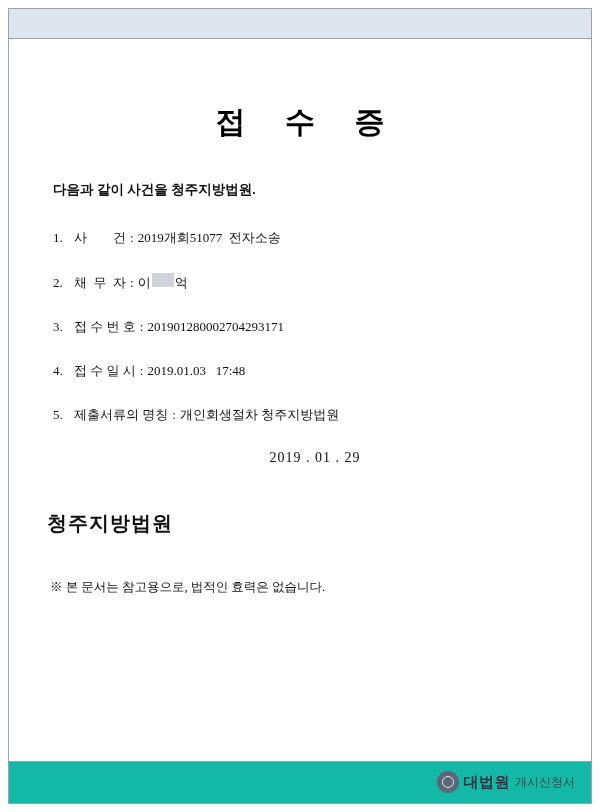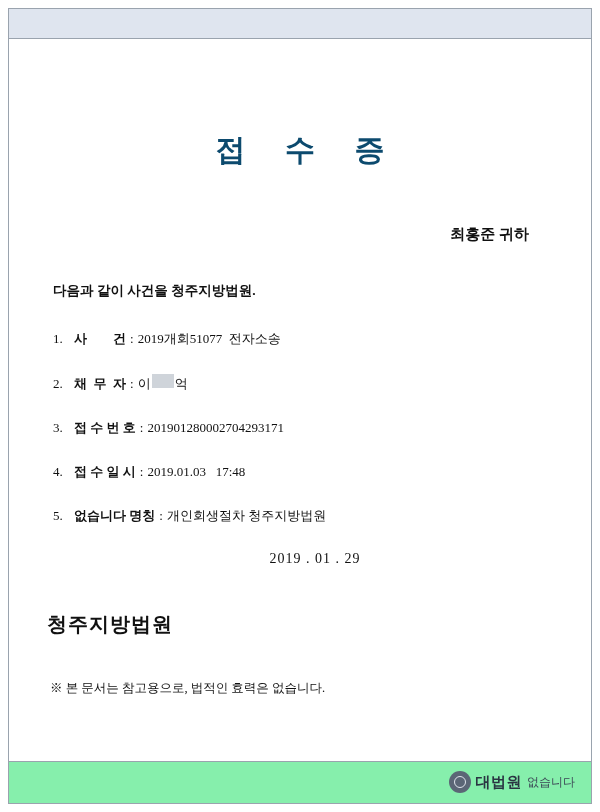--- a/index.html
+++ b/index.html
@@ -48,22 +48,22 @@
     bottom: 42px;
     padding: 0 38px;
     box-sizing: border-box;
   }
   .title {
     text-align: center;
     font-size: 30px;
     font-weight: bold;
     letter-spacing: 16px;
     padding-left: 16px;
-    margin-top: 90px;
-    color: #0c4a6e;
+    margin-top: 62px;
+    color: #000000;
     font-family: "Liberation Serif", "DejaVu Serif", serif;
   }
   .recipient {
     text-align: right;
     font-size: 15px;
     font-weight: bold;
     margin-top: 54px;
     padding-right: 24px;
     color: #111111;
   }
@@ -85,21 +85,20 @@
     white-space: pre;
     display: flex;
     align-items: baseline;
   }
   .item-num {
     display: inline-block;
   }
   .item-label {
     display: inline-block;
     white-space: pre;
-    font-weight: bold;
   }
   .item-sep {
     display: inline-block;
     padding: 0 4px;
   }
   .item-value {
     display: inline-block;
     white-space: pre;
   }
   .masked {
@@ -130,21 +129,21 @@
     margin-top: 42px;
     margin-left: 3px;
     color: #111111;
   }
   .bottom-band {
     position: absolute;
     left: 0;
     bottom: 0;
     width: 100%;
     height: 42px;
-    background: #86efac;
+    background: #14b8a6;
     border-top: 1px solid #9aa3ae;
     box-sizing: border-box;
   }
   .logo {
     position: absolute;
     right: 16px;
     top: 9px;
     display: flex;
     align-items: center;
     gap: 5px;
@@ -186,21 +185,20 @@
 
 <div class="page">
   <div class="doc-frame">
 
     <div class="top-band"></div>
 
     <div class="content">
 
       <div class="title">접  수  증</div>
 
-      <div class="recipient">최홍준 귀하</div>
 
       <div class="intro">다음과 같이 사건을 청주지방법원.</div>
 
       <div class="items">
 
         <div class="item">
           <span class="item-num">1.</span>
           <span class="item-sep"> </span>
           <span class="item-label">사        건</span>
           <span class="item-sep">:</span>
@@ -229,37 +227,37 @@
           <span class="item-num">4.</span>
           <span class="item-sep"> </span>
           <span class="item-label">접 수 일 시</span>
           <span class="item-sep">:</span>
           <span class="item-value">2019.01.03   17:48</span>
         </div>
 
         <div class="item">
           <span class="item-num">5.</span>
           <span class="item-sep"> </span>
-          <span class="item-label">없습니다 명칭</span>
+          <span class="item-label">제출서류의 명칭</span>
           <span class="item-sep">:</span>
           <span class="item-value">개인회생절차 청주지방법원</span>
         </div>
 
       </div>
 
       <div class="date-line">2019 . 01 . 29</div>
 
       <div class="court">청주지방법원</div>
 
       <div class="notice">※ 본 문서는 참고용으로, 법적인 효력은 없습니다.</div>
 
     </div>
 
     <div class="bottom-band">
       <div class="logo">
         <span class="logo-emblem"></span>
         <span class="logo-main">대법원</span>
-        <span class="logo-sub">없습니다</span>
+        <span class="logo-sub">개시신청서</span>
       </div>
     </div>
 
   </div>
 </div>
 
 </body></html>

